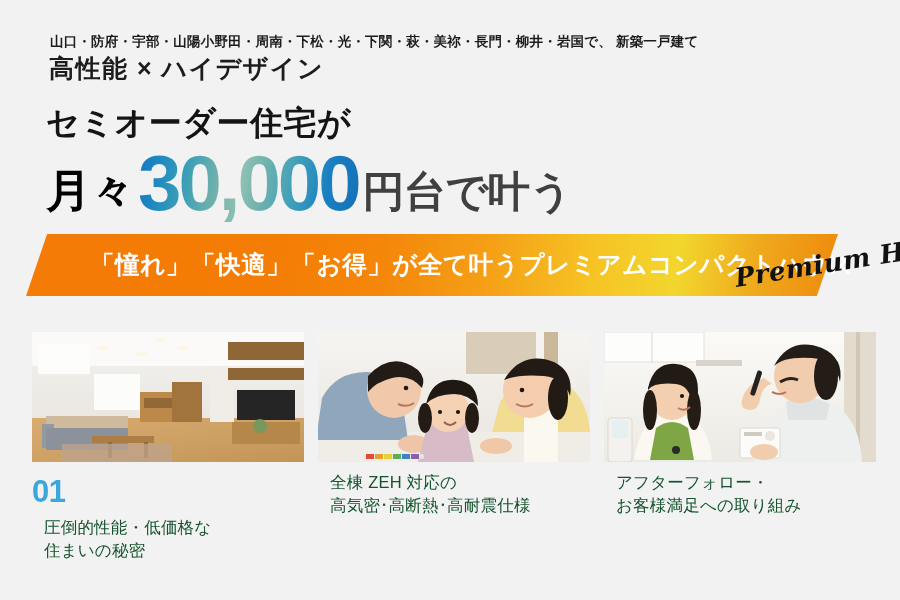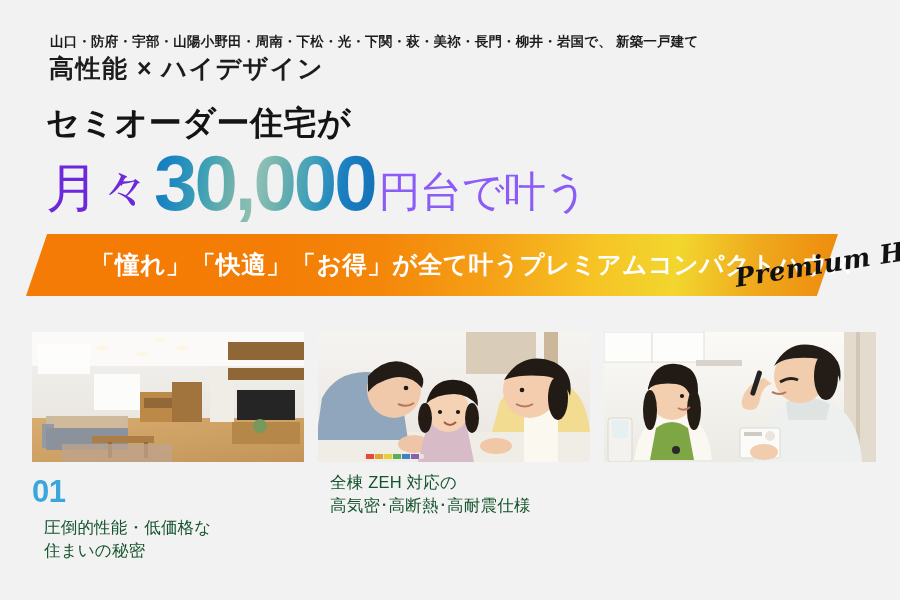--- a/index.html
+++ b/index.html
@@ -58,24 +58,24 @@
   
   .price-row {
     position: absolute;
     left: 46px;
     top: 140px;
     display: flex;
     align-items: baseline;
     white-space: nowrap;
   }
   .price-pre {
-    font-size: 53px;
-    font-weight: 400;
+    font-size: 45px;
+    font-weight: 700;
     letter-spacing: -1px;
-    color: #6d28d9;
+    color: #000000;
     line-height: 1;
     position: relative;
     top: 0px;
   }
   .price-amount {
     font-size: 78px;
     font-weight: 800;
     line-height: 1;
     letter-spacing: -3px;
     margin: 0 2px 0 4px;
@@ -92,23 +92,23 @@
         #1a7fc0 84%,
         #1470b8 100%);
     -webkit-background-clip: text;
     background-clip: text;
     color: transparent;
     text-align: center;
     -webkit-text-fill-color: transparent;
   }
   .price-post {
     font-size: 42px;
-    font-weight: 400;
+    font-weight: 700;
     letter-spacing: -0.5px;
-    color: #8b5cf6;
+    color: #404040;
     line-height: 1;
     margin-left: 2px;
   }
 
   
   .ribbon-wrap {
     position: absolute;
     left: 0;
     top: 234px;
     width: 900px;
@@ -368,16 +368,18 @@
 
           <path d="M160 46 q-18 6 -22 22 q-2 10 8 10 q8 0 10 -10 q2 -14 12 -16z" fill="#f1cdae"></path>
           <rect x="150" y="38" width="5" height="26" rx="2" transform="rotate(18 152 50)" fill="#232323"></rect>
 
           <rect x="136" y="96" width="40" height="30" rx="2" fill="#fbfbfa" stroke="#ddd9d1"></rect>
           <rect x="140" y="100" width="18" height="4" fill="#cfcbc3"></rect>
           <circle cx="166" cy="104" r="5" fill="#e9e6df"></circle>
           <ellipse cx="160" cy="120" rx="14" ry="8" fill="#f1cdae"></ellipse>
         </svg>
       </div>
+      <div class="card-title">アフターフォロー・
+お客様満足への取り組み</div>
     </div>
 
   </div>
 </div>
 
 </body></html>

